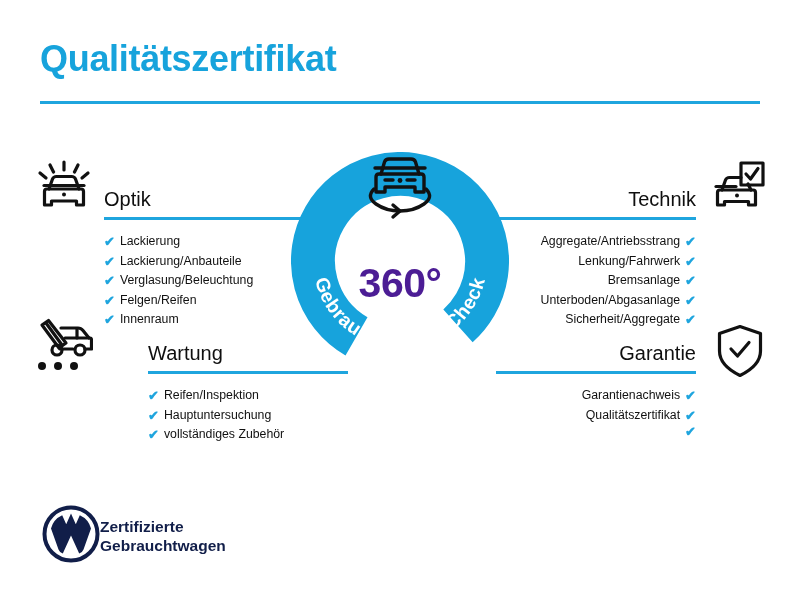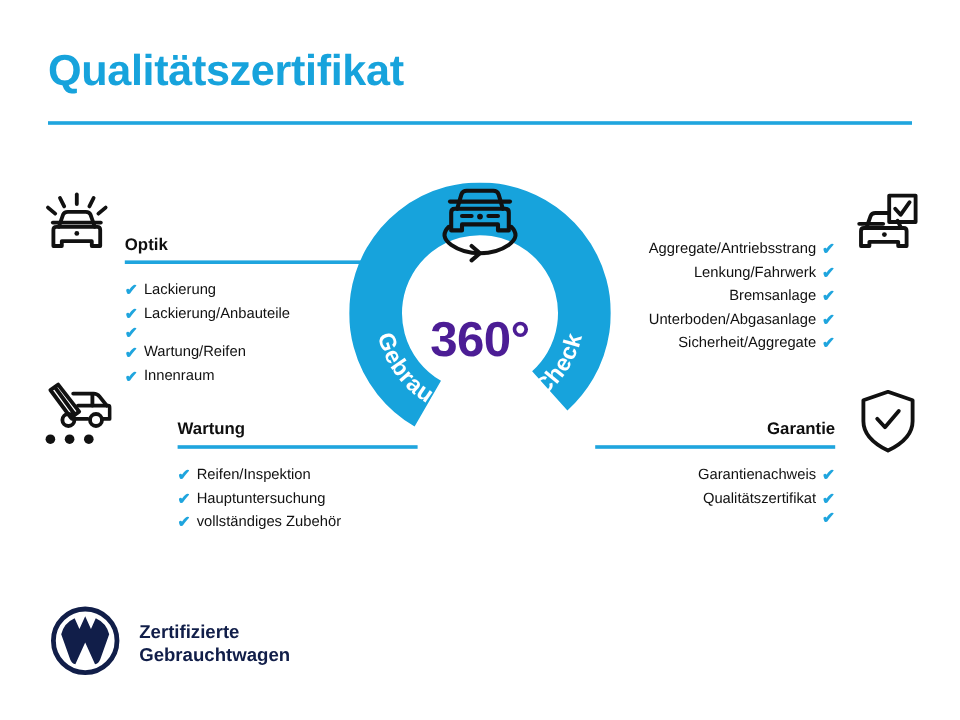--- a/index.html
+++ b/index.html
@@ -35,22 +35,22 @@
   
   .section { position: absolute; }
 
   .sec-head {
     position: relative;
     height: 34px;
   }
   .sec-head .head-label {
     position: absolute;
     bottom: 9px;
-    font-size: 14px;
-    font-weight: bold;
+    font-size: 20px;
+    font-weight: normal;
     color: #0f0f0f;
     white-space: nowrap;
     text-align: right;
   }
   .sec-head .head-rule {
     position: absolute;
     left: 0; right: 0; bottom: 0;
     height: 3px;
     background: #1FA5DE;
   }
@@ -119,21 +119,20 @@
   }
 
   
   #vw-footer {
     position: absolute;
     left: 42px; top: 505px;
     display: flex;
     align-items: center;
   }
   #vw-wordmark {
-    margin-left: 16px;
     font-size: 15.5px;
     font-weight: bold;
     color: #111E49;
     line-height: 19px;
     white-space: nowrap;
   }
 </style>
 </head>
 <body>
 
@@ -200,24 +199,25 @@
       <li>
         <span class="chk">✔</span>
         <span>Lackierung</span>
       </li>
       <li>
         <span class="chk">✔</span>
         <span>Lackierung/Anbauteile</span>
       </li>
       <li>
         <span class="chk">✔</span>
-      </li>
-      <li>
-        <span class="chk">✔</span>
-        <span>Wartung/Reifen</span>
+        <span>Verglasung/Beleuchtung</span>
+      </li>
+      <li>
+        <span class="chk">✔</span>
+        <span>Felgen/Reifen</span>
       </li>
       <li>
         <span class="chk">✔</span>
         <span>Innenraum</span>
       </li>
     </ul>
   </div>
 
   <div class="section left" id="sec-wartung">
     <div class="sec-head">
@@ -234,20 +234,24 @@
         <span>Hauptuntersuchung</span>
       </li>
       <li>
         <span class="chk">✔</span>
         <span>vollständiges Zubehör</span>
       </li>
     </ul>
   </div>
 
   <div class="section right" id="sec-technik">
+    <div class="sec-head">
+      <span class="head-label">Technik</span>
+      <span class="head-rule"></span>
+    </div>
     <ul class="sec-list">
       <li>
         <span>Aggregate/Antriebsstrang</span>
         <span class="chk">✔</span>
       </li>
       <li>
         <span>Lenkung/Fahrwerk</span>
         <span class="chk">✔</span>
       </li>
       <li>

